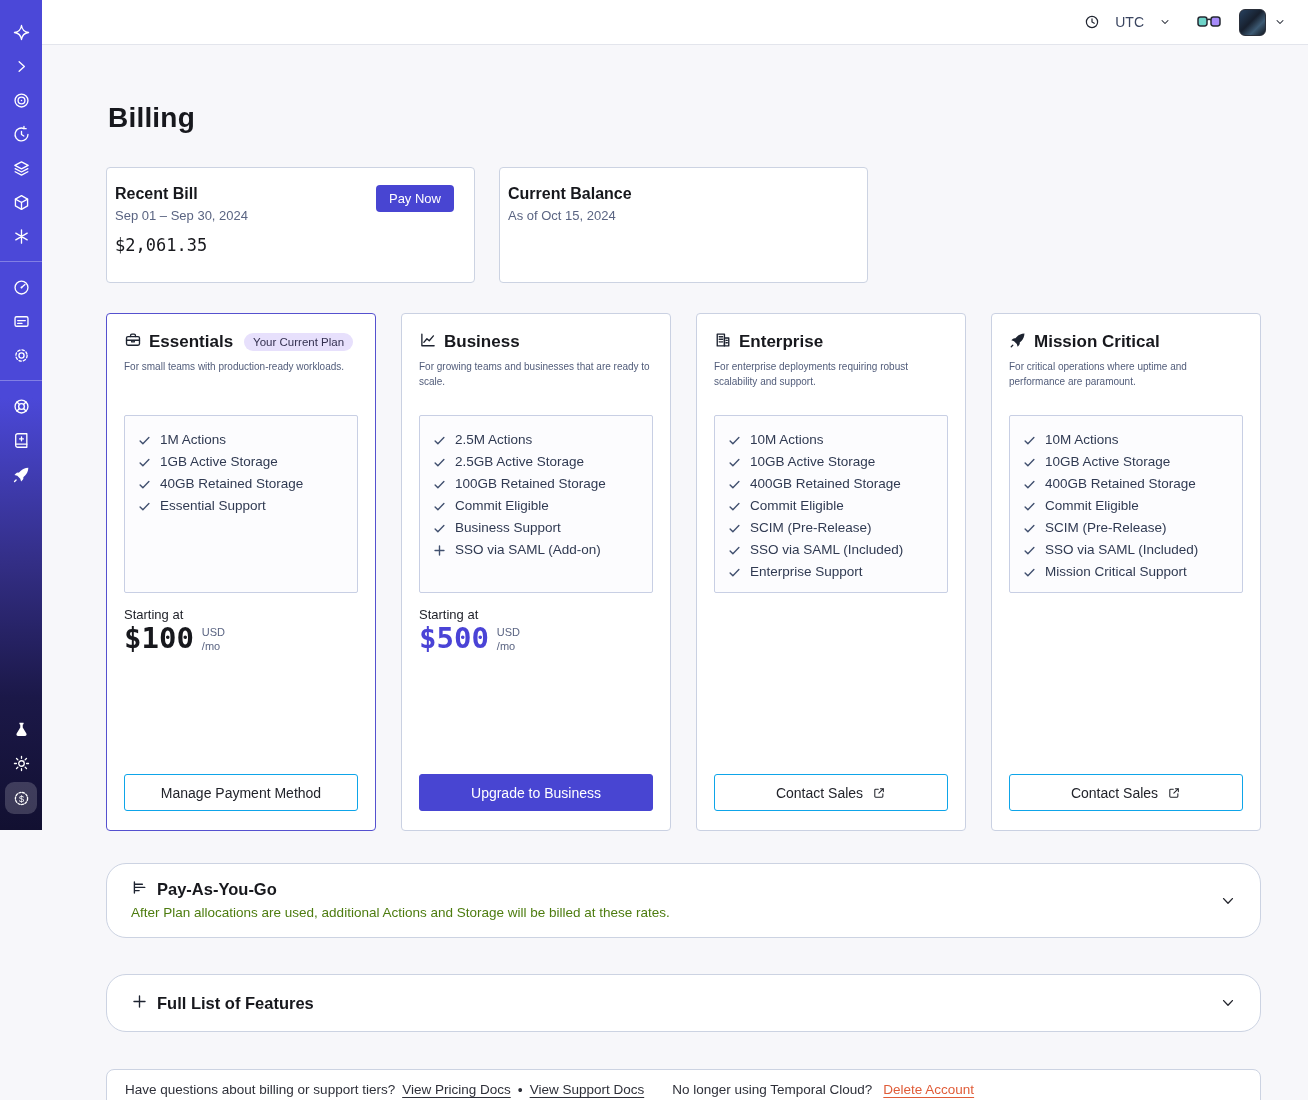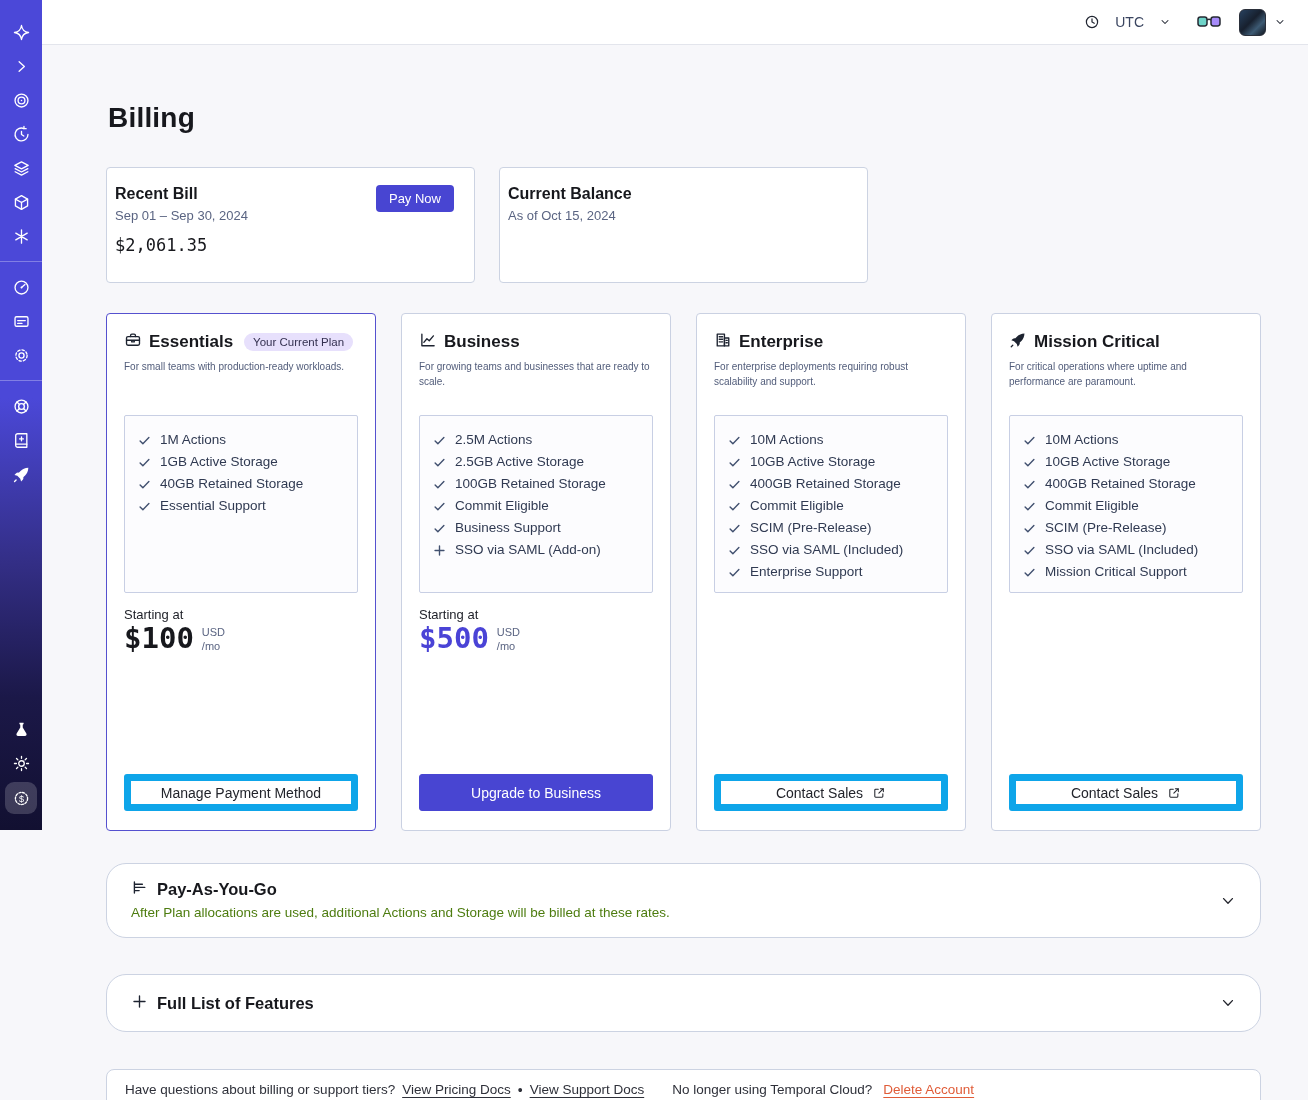--- a/index.html
+++ b/index.html
@@ -83,21 +83,21 @@
   .price-prefix { font-size:13px; color:#1c1e26; }
   .price-line { display:flex; align-items:flex-start; gap:8px; margin-top:1px; }
   .price-amount { font-family:"DejaVu Sans Mono", monospace; font-size:29px; font-weight:bold; color:#17181d; line-height:1.05; }
   .price-amount.accent { color:#4a43d6; }
   .price-units { display:flex; flex-direction:column; font-size:11px; color:#5a6482; line-height:1.3; padding-top:2px; }
   .plan-cta-wrap { margin-top:auto; }
   .plan-cta {
     width:100%; height:37px; border-radius:3px; font-size:14px; font-weight:500; font-family:inherit;
     display:flex; align-items:center; justify-content:center; gap:9px; cursor:pointer;
   }
-  .plan-cta.outline { background:#fff; border:7px solid #0ea5e9; color:#22242b; }
+  .plan-cta.outline { background:#fff; border:1px solid #0ea5e9; color:#22242b; }
   .plan-cta.primary { background:#4845d2; border:1px solid #4845d2; color:#fff; }
   .plan-cta svg { width:14px; height:14px; }
   
   .panel {
     background:#fff; border:1px solid #ccd3e2; border-radius:20px; position:relative; cursor:pointer;
   }
   .panel-payg { margin-top:32px; padding:15px 24px 17px; }
   .panel-title-row { display:flex; align-items:center; gap:9px; }
   .panel-title-row svg { width:17px; height:17px; }
   .panel-title { font-size:16.5px; font-weight:700; color:#17181d; }

